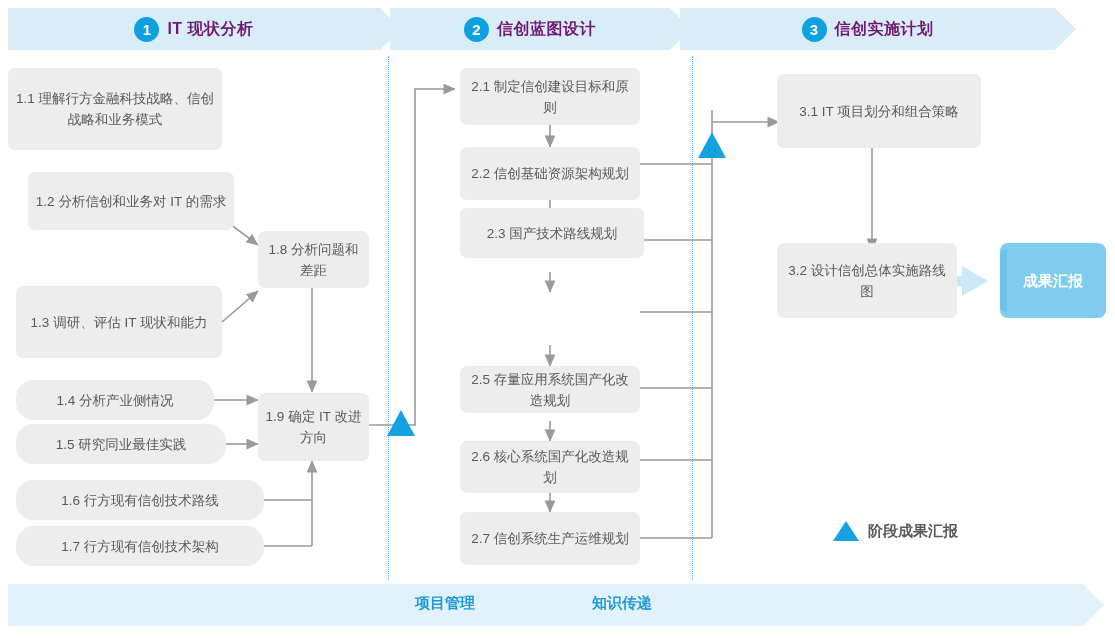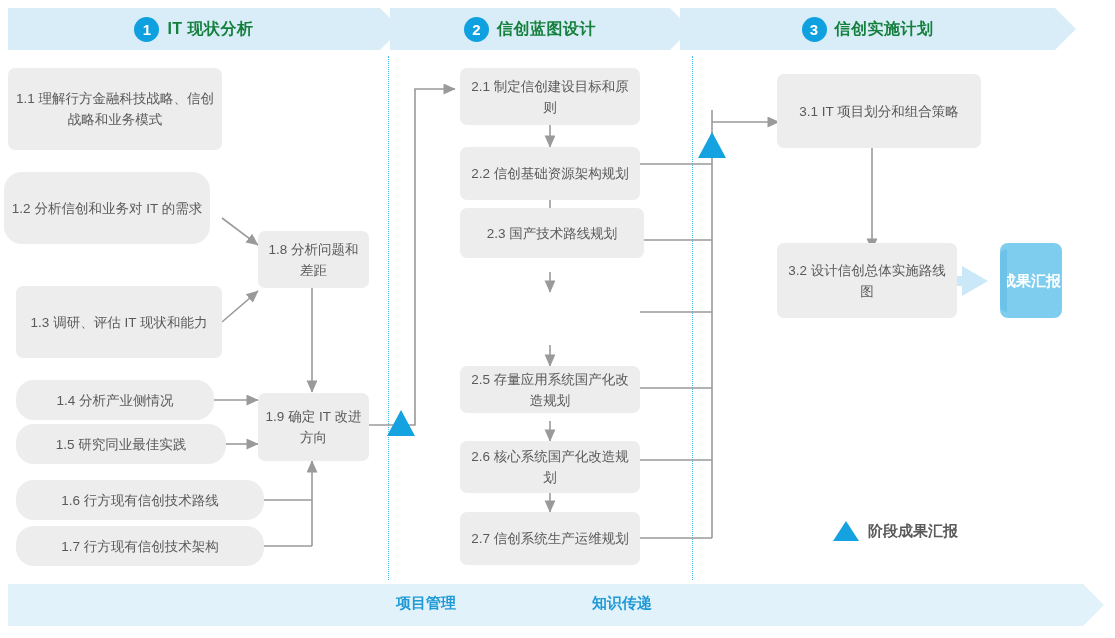--- a/index.html
+++ b/index.html
@@ -6,21 +6,21 @@
   body{width:1115px;height:638px;font-family:"Liberation Sans","DejaVu Sans",sans-serif;}
   #stage{position:relative;width:1115px;height:638px;overflow:hidden;background:#fff;}
 
   
   .phase-band{position:absolute;top:8px;height:42px;background:#d9edf8;}
   .phase-band .chev{position:absolute;right:-21px;top:0;width:21px;height:42px;background:#d9edf8;
         clip-path:polygon(0 0,100% 50%,0 100%);}
   .phase-inner{position:absolute;inset:0;display:flex;align-items:center;justify-content:center;gap:8px;}
   .phase-num{width:25px;height:25px;border-radius:50%;background:#0fa0e0;color:#fff;
         font-size:15px;font-weight:bold;display:flex;align-items:center;justify-content:center;line-height:1;}
-  .phase-title{color:#15803d;font-size:16px;font-weight:bold;letter-spacing:.5px;}
+  .phase-title{color:#701a75;font-size:16px;font-weight:bold;letter-spacing:.5px;}
 
   
   .box{position:absolute;background:#ededed;border-radius:7px;color:#5a5a5a;
        font-size:13.5px;line-height:21px;display:flex;align-items:center;justify-content:center;
        text-align:center;padding:0 6px;box-sizing:border-box;}
   .box.pill{border-radius:18px;}
 
   .result-box{position:absolute;background:#7fcdee;border-radius:8px;color:#ffffff;
        font-size:15px;font-weight:bold;line-height:22px;display:flex;align-items:center;
        justify-content:center;text-align:center;}
@@ -125,44 +125,44 @@
 
     <g>
       <path d="M928,276 L962,276 L962,266 L988,281 L962,296 L962,286 L928,286 z" fill="#cbe8f8"></path>
     </g>
 
     <polygon points="401,410 387,436 415,436" fill="#14a2e0"></polygon>
     <polygon points="712,132 698,158 726,158" fill="#14a2e0"></polygon>
   </svg>
 
   <div class="box" style="left:8px;top:68px;width:214px;height:82px;">1.1 理解行方金融科技战略、信创战略和业务模式</div>
-  <div class="box" style="left:4px;top:172px;width:206px;height:72px;border-radius:18px;">1.2 分析信创和业务对 IT 的需求</div>
+  <div class="box" style="left:28px;top:172px;width:206px;height:58px;">1.2 分析信创和业务对 IT 的需求</div>
   <div class="box" style="left:16px;top:286px;width:206px;height:72px;">1.3 调研、评估 IT 现状和能力</div>
   <div class="box pill" style="left:16px;top:380px;width:198px;height:40px;">1.4 分析产业侧情况</div>
   <div class="box pill" style="left:16px;top:424px;width:210px;height:40px;">1.5 研究同业最佳实践</div>
   <div class="box pill" style="left:16px;top:480px;width:248px;height:40px;">1.6 行方现有信创技术路线</div>
   <div class="box pill" style="left:16px;top:526px;width:248px;height:40px;">1.7 行方现有信创技术架构</div>
   <div class="box" style="left:258px;top:231px;width:111px;height:57px;">1.8 分析问题和差距</div>
   <div class="box" style="left:258px;top:393px;width:111px;height:68px;">1.9 确定 IT 改进方向</div>
 
   <div class="box" style="left:460px;top:68px;width:180px;height:57px;">2.1 制定信创建设目标和原则</div>
   <div class="box" style="left:460px;top:147px;width:180px;height:53px;">2.2 信创基础资源架构规划</div>
   <div class="box" style="left:460px;top:208px;width:184px;height:50px;">2.3 国产技术路线规划</div>
   <div class="box" style="left:460px;top:366px;width:180px;height:47px;">2.5 存量应用系统国产化改造规划</div>
   <div class="box" style="left:460px;top:441px;width:180px;height:52px;">2.6 核心系统国产化改造规划</div>
   <div class="box" style="left:460px;top:512px;width:180px;height:53px;">2.7 信创系统生产运维规划</div>
 
   <div class="box" style="left:777px;top:74px;width:204px;height:74px;">3.1 IT 项目划分和组合策略</div>
   <div class="box" style="left:777px;top:243px;width:180px;height:75px;">3.2 设计信创总体实施路线图</div>
-  <div class="result-box" style="left:1000px;top:243px;width:62px;height:75px;">成果汇报</div>
+  <div class="result-box" style="left:1000px;top:243px;width:106px;height:75px;">成果汇报</div>
 
   <div class="legend" style="left:833px;top:521px;">
     <div class="tri"></div>
     <div class="lg-text">阶段成果汇报</div>
   </div>
 
   <div class="footer-band">
     <div class="fchev"></div>
   </div>
-  <div class="footer-label" style="left:396px;">项目管理</div>
+  <div class="footer-label" style="left:415px;">项目管理</div>
   <div class="footer-label" style="left:592px;">知识传递</div>
 
 </div>
 
 </body></html>

